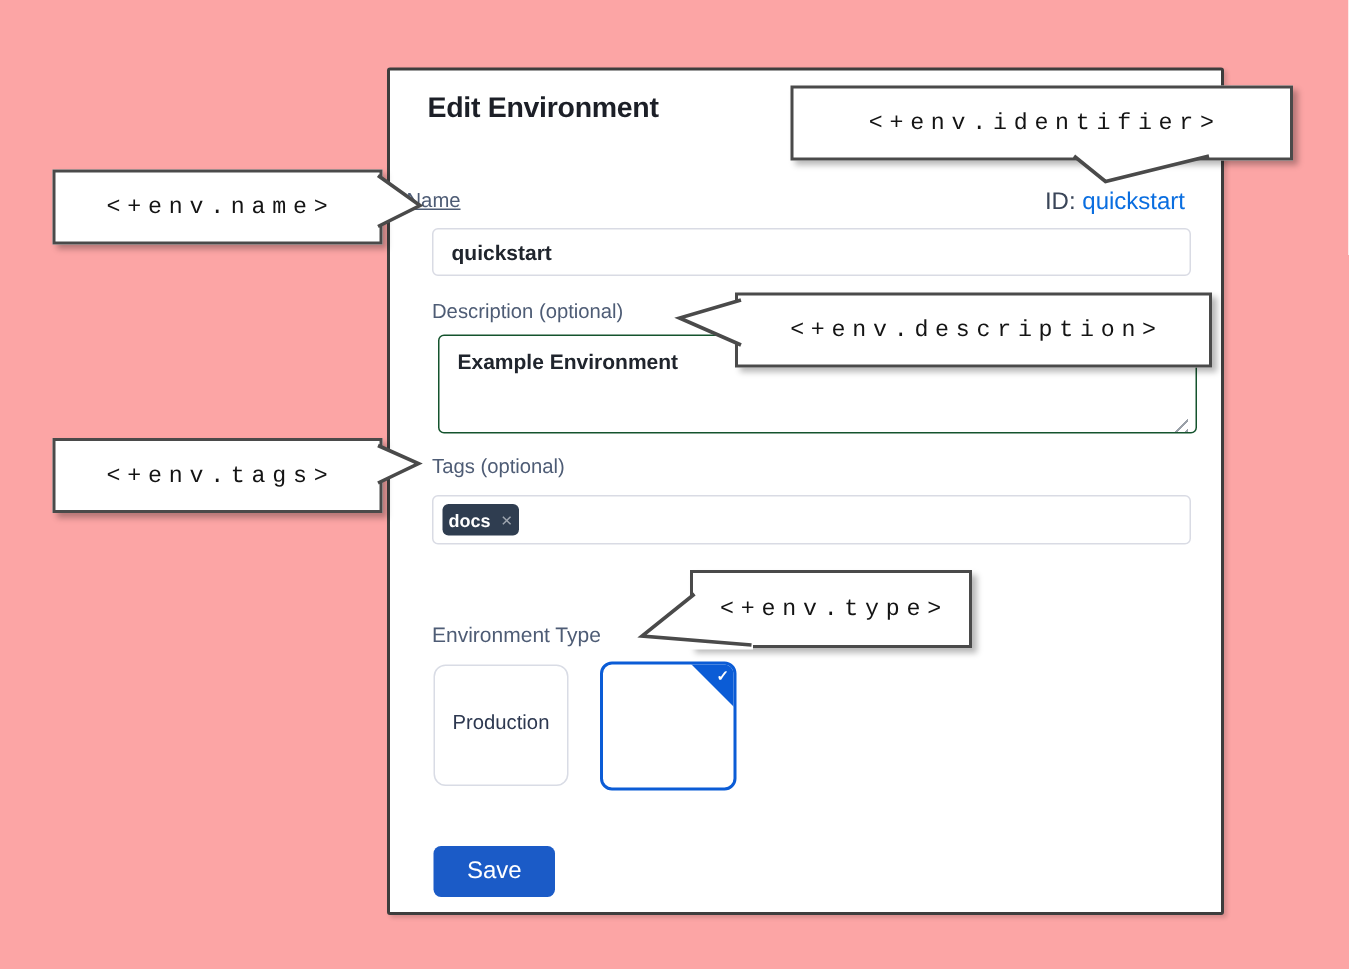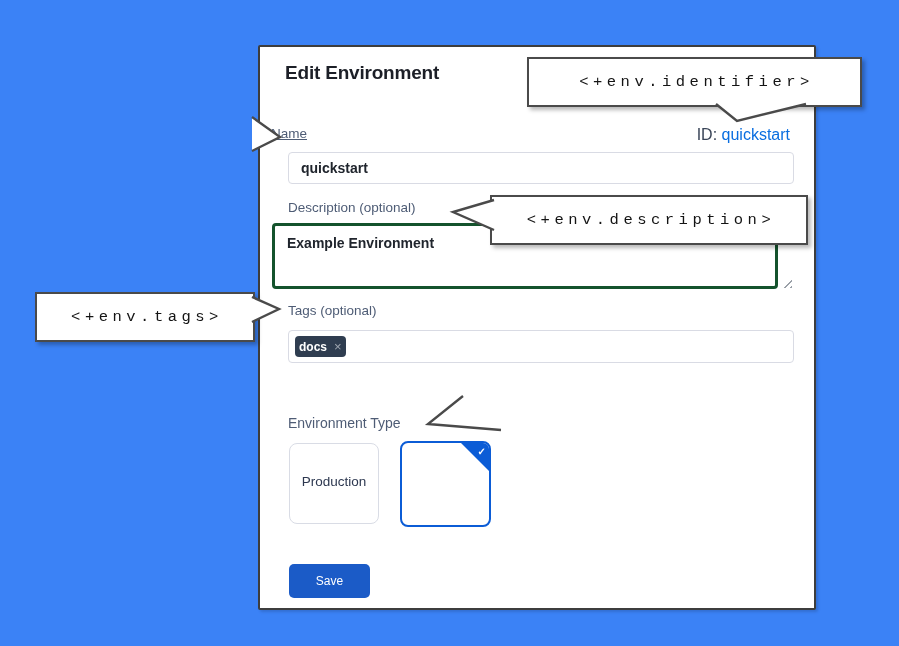--- a/index.html
+++ b/index.html
@@ -1,17 +1,17 @@
 <!DOCTYPE html>
 <html><head>
 <meta charset="utf-8">
 <style>
   html,body{margin:0;padding:0;background:#ffffff;}
   .canvas{
-    position:relative;width:899px;height:646px;background:#3b82f6;overflow:hidden;
+    position:relative;width:899px;height:646px;background:#fca5a5;overflow:hidden;
     font-family:"Liberation Sans",sans-serif;
   }
   
   .dialog{
     position:absolute;left:258px;top:45px;width:558px;height:565px;
     background:#ffffff;border:2px solid #3d3d3d;border-radius:2px;
     box-shadow:2px 2px 3px rgba(0,0,0,0.15);
     box-sizing:border-box;
   }
   .dialog-title{
@@ -25,22 +25,22 @@
     position:absolute;right:24px;top:79px;font-size:16px;font-weight:500;color:#3a4558;
   }
   .id-link{color:#0a6ee0;text-decoration:none;cursor:pointer;}
   .text-input{
     position:absolute;left:28px;top:105px;width:506px;height:32px;
     border:1px solid #d9dbe4;border-radius:4px;box-sizing:border-box;
     font-family:"Liberation Sans",sans-serif;font-size:14px;font-weight:600;color:#20252d;
     padding:0 12px;outline:none;background:#fff;
   }
   .textarea{
-    position:absolute;left:12px;top:176px;width:506px;height:66px;
-    border:3px solid #14532d;border-radius:4px;box-sizing:border-box;
+    position:absolute;left:32px;top:176px;width:506px;height:66px;
+    border:1px solid #14532d;border-radius:4px;box-sizing:border-box;
     font-family:"Liberation Sans",sans-serif;font-size:14px;font-weight:600;color:#20252d;
     padding:9px 12px;outline:none;resize:none;background:#fff;overflow:hidden;
   }
   .resize-handle{
     position:absolute;left:521px;top:230px;width:11px;height:11px;cursor:nwse-resize;
     background:repeating-linear-gradient(135deg,#9aa0a8 0 1.5px,transparent 1.5px 4.6px);
     clip-path:polygon(100% 0,100% 100%,0 100%);
   }
   .tags-input{
     position:absolute;left:28px;top:283px;width:506px;height:33px;
@@ -71,21 +71,21 @@
     position:absolute;top:-1px;right:-1px;width:0;height:0;
     border-top:30px solid #0b5cd6;border-left:30px solid transparent;
   }
   .corner-check{
     position:absolute;top:2px;right:3px;color:#ffffff;
     font-size:10px;font-weight:700;
   }
   .save-btn{
     position:absolute;left:29px;top:517px;width:81px;height:34px;
     background:#1b5bc7;border:none;border-radius:5px;cursor:pointer;
-    color:#ffffff;font-family:"Liberation Sans",sans-serif;font-size:12px;font-weight:500;
+    color:#ffffff;font-family:"Liberation Sans",sans-serif;font-size:16px;font-weight:500;
   }
   
   .callout{
     position:absolute;background:#ffffff;border:2.4px solid #4a4a4a;
     box-shadow:3px 3px 4px rgba(0,0,0,0.28);
     display:flex;align-items:center;justify-content:center;
     font-family:Liberation Mono, monospace;font-size:15.5px;color:#141414;
     letter-spacing:4.5px;padding-left:4px;box-sizing:border-box;z-index:20;
   }
   .mask{position:absolute;background:#ffffff;z-index:30;}
@@ -132,25 +132,27 @@
     <div class="type-card card-nonprod">
       <div class="corner-fold"></div>
       <div class="corner-check">✓</div>
     </div>
 
     <button class="save-btn">Save</button>
   </div>
 
   <div class="callout" style="left:527px;top:57px;width:335px;height:50px;">&lt;+env.identifier&gt;</div>
 
+  <div class="callout" style="left:35px;top:113px;width:220px;height:50px;">&lt;+env.name&gt;</div>
 
   <div class="callout" style="left:490px;top:195px;width:318px;height:50px;">&lt;+env.description&gt;</div>
 
   <div class="callout" style="left:35px;top:292px;width:220px;height:50px;">&lt;+env.tags&gt;</div>
 
+  <div class="callout" style="left:460px;top:380px;width:188px;height:52px;">&lt;+env.type&gt;</div>
 
   <div class="mask" style="left:459px;top:397px;width:4px;height:35px;"></div>
   <div class="mask" style="left:459px;top:429px;width:43px;height:4px;"></div>
 
   <svg class="pointer-layer" viewBox="0 0 899 646">
     <path d="M716,104 L737,121 L806,104"></path>
     <path d="M252,117 L280,137 L252,151"></path>
     <path d="M494,200 L453,212 L494,230"></path>
     <path d="M252,297 L279,309 L252,322"></path>
     <path d="M463,396 L428,424 L501,430"></path>

